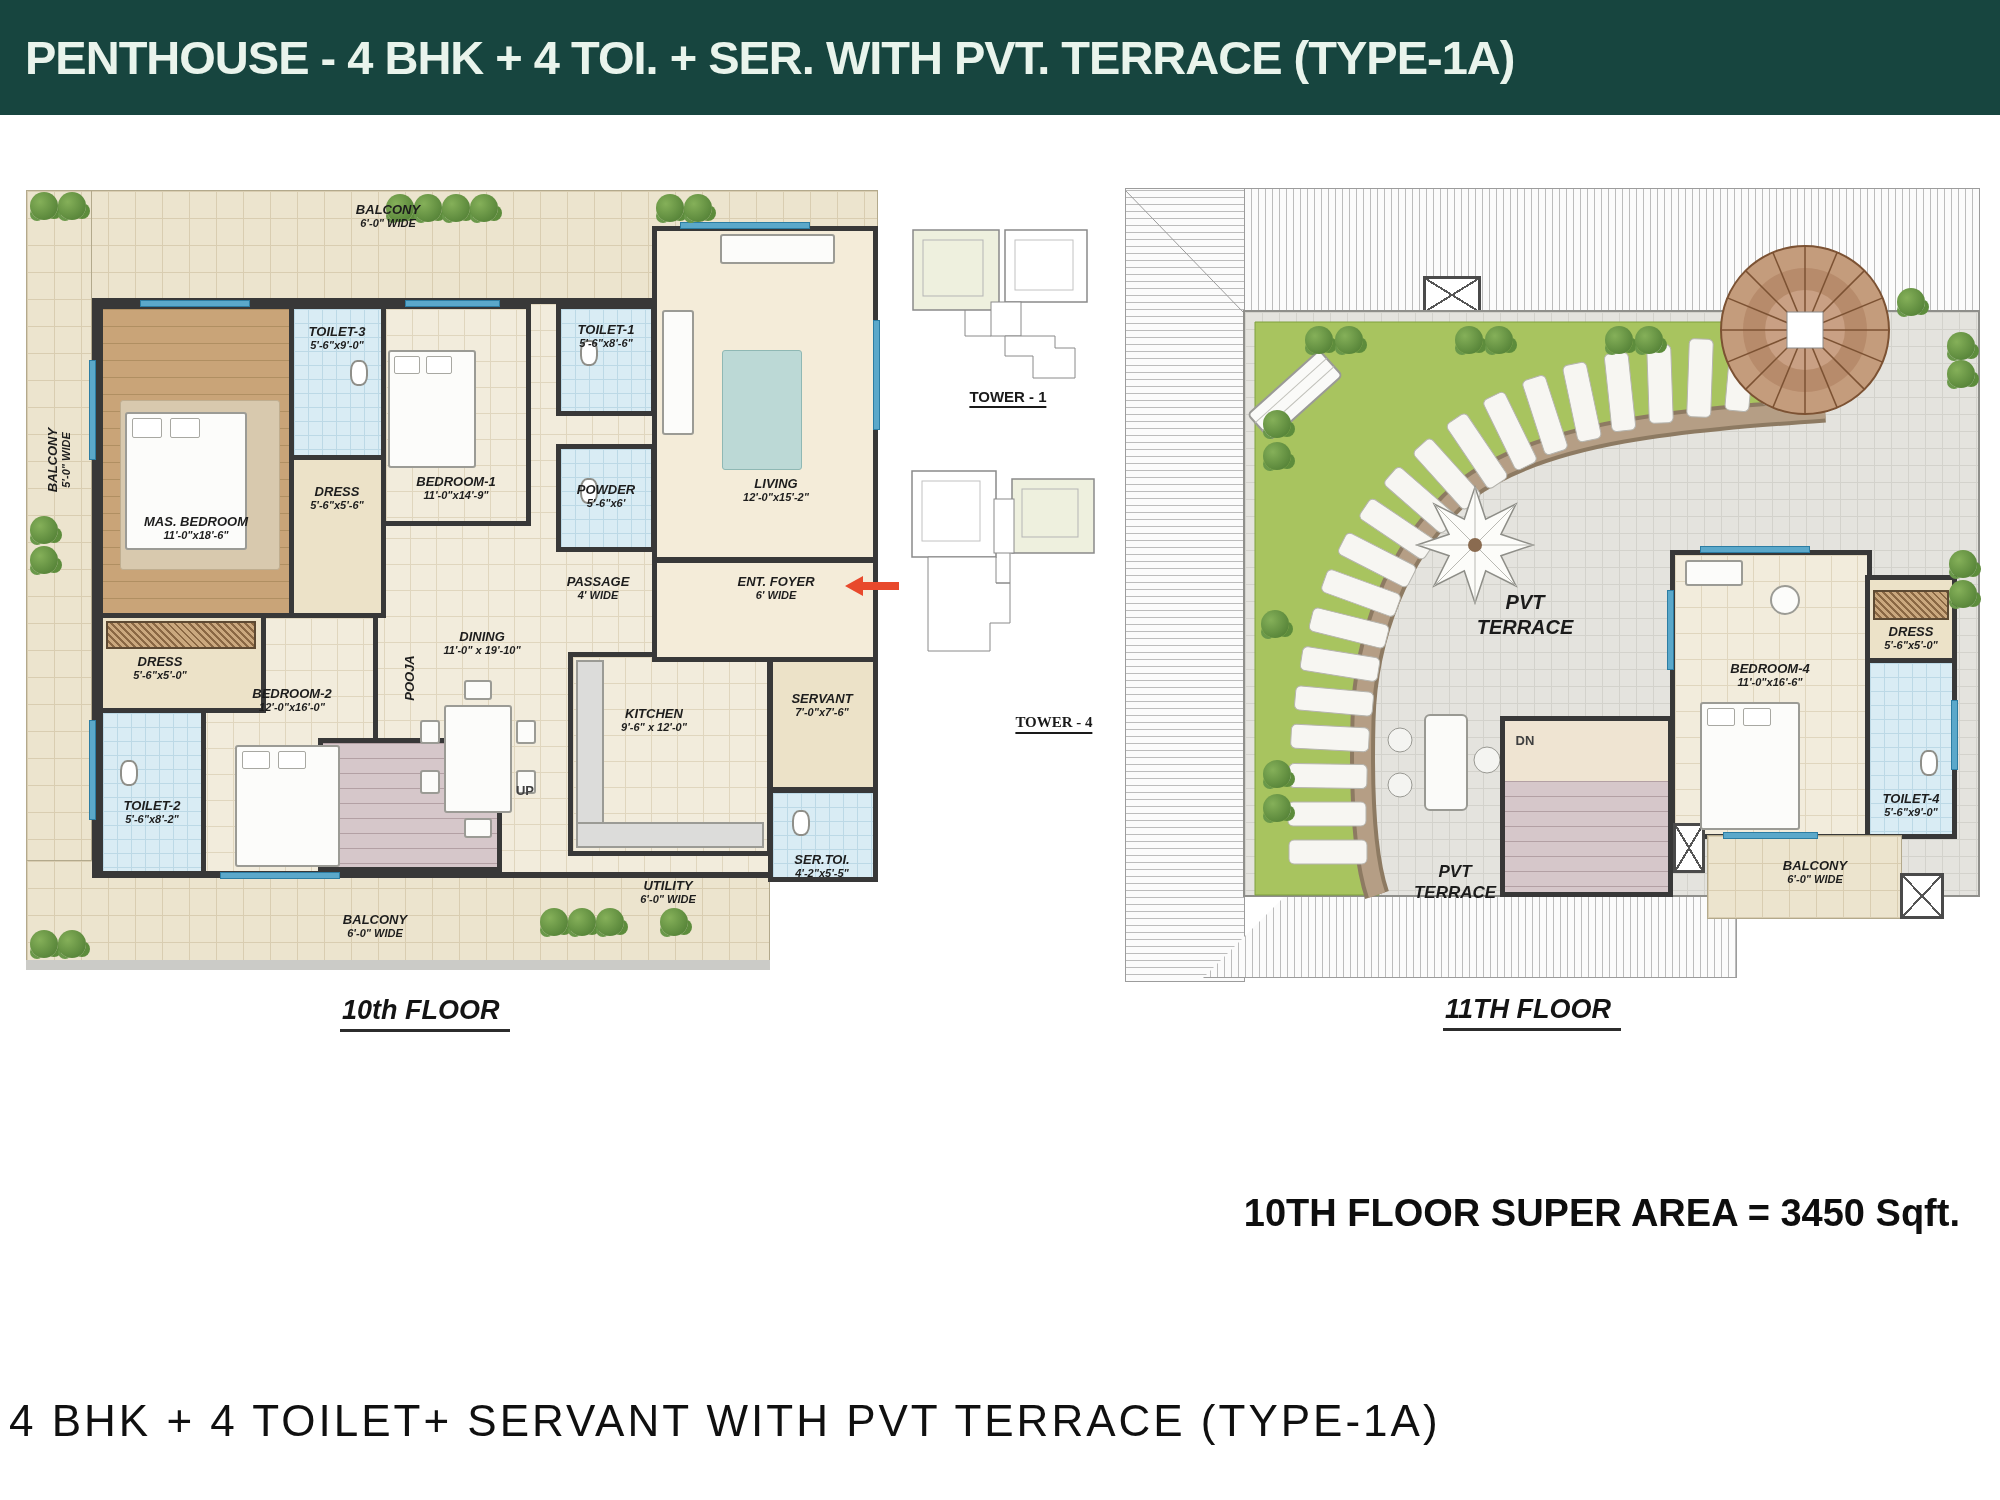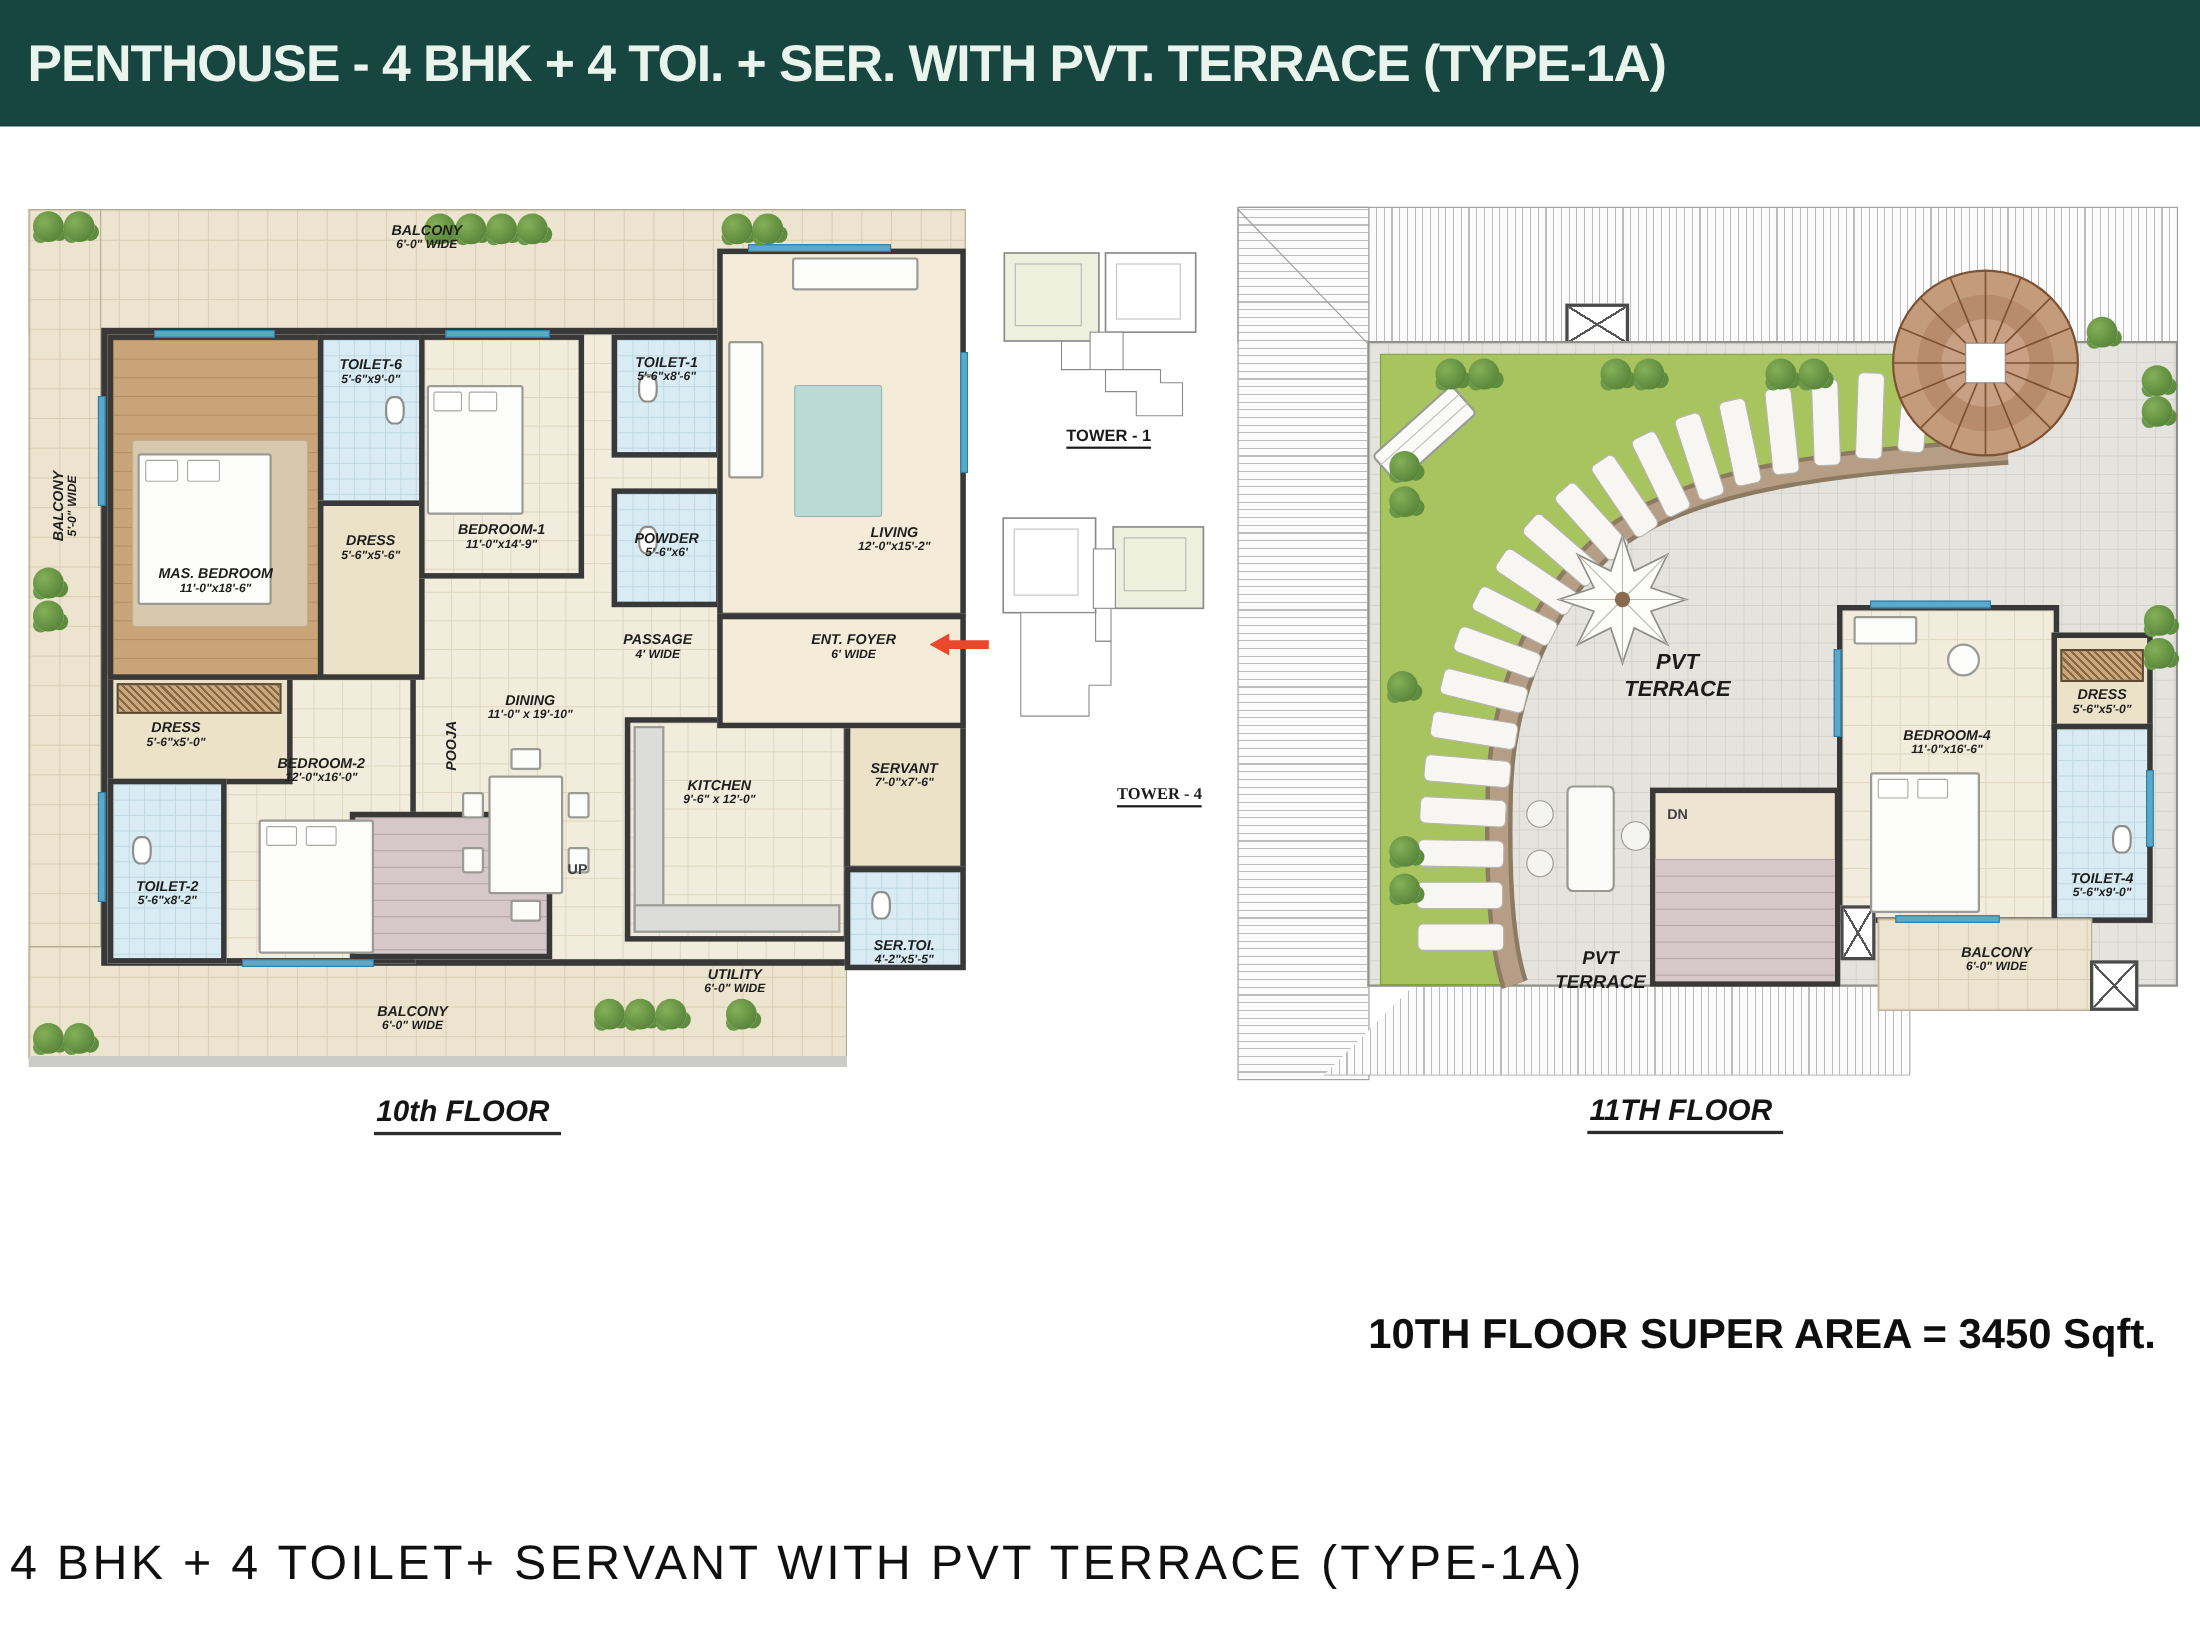--- a/index.html
+++ b/index.html
@@ -158,40 +158,40 @@
     </div>
   <div class="abs rl rot" style="left:39px;top:300px;">
     <span class="n">BALCONY</span>
       <span class="d">5'-0" WIDE</span>
     </div>
   <div class="abs rl" style="left:176px;top:368px;">
     <span class="n">MAS. BEDROOM</span>
       <span class="d">11'-0"x18'-6"</span>
     </div>
   <div class="abs rl" style="left:317px;top:178px;">
-    <span class="n">TOILET-6</span>
+    <span class="n">TOILET-3</span>
       <span class="d">5'-6"x9'-0"</span>
     </div>
   <div class="abs rl" style="left:317px;top:338px;">
     <span class="n">DRESS</span>
       <span class="d">5'-6"x5'-6"</span>
     </div>
   <div class="abs rl" style="left:436px;top:328px;">
     <span class="n">BEDROOM-1</span>
       <span class="d">11'-0"x14'-9"</span>
     </div>
   <div class="abs rl" style="left:586px;top:176px;">
     <span class="n">TOILET-1</span>
       <span class="d">5'-6"x8'-6"</span>
     </div>
   <div class="abs rl" style="left:586px;top:336px;">
     <span class="n">POWDER</span>
       <span class="d">5'-6"x6'</span>
     </div>
-  <div class="abs rl" style="left:793px;top:330px;">
+  <div class="abs rl" style="left:756px;top:330px;">
     <span class="n">LIVING</span>
       <span class="d">12'-0"x15'-2"</span>
     </div>
   <div class="abs rl" style="left:578px;top:428px;">
     <span class="n">PASSAGE</span>
       <span class="d">4' WIDE</span>
     </div>
   <div class="abs rl" style="left:756px;top:428px;">
     <span class="n">ENT. FOYER</span>
       <span class="d">6' WIDE</span>

